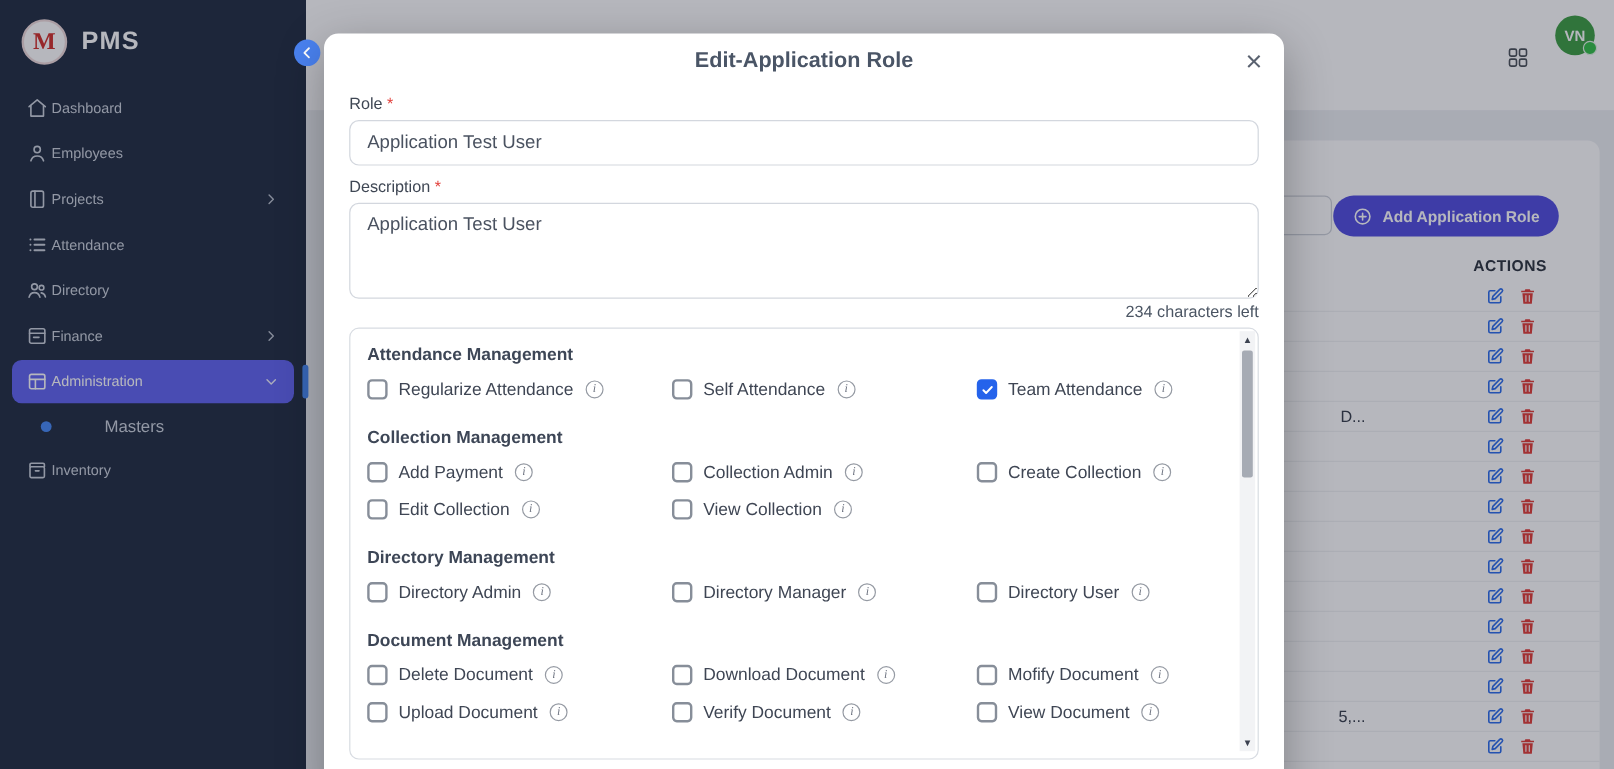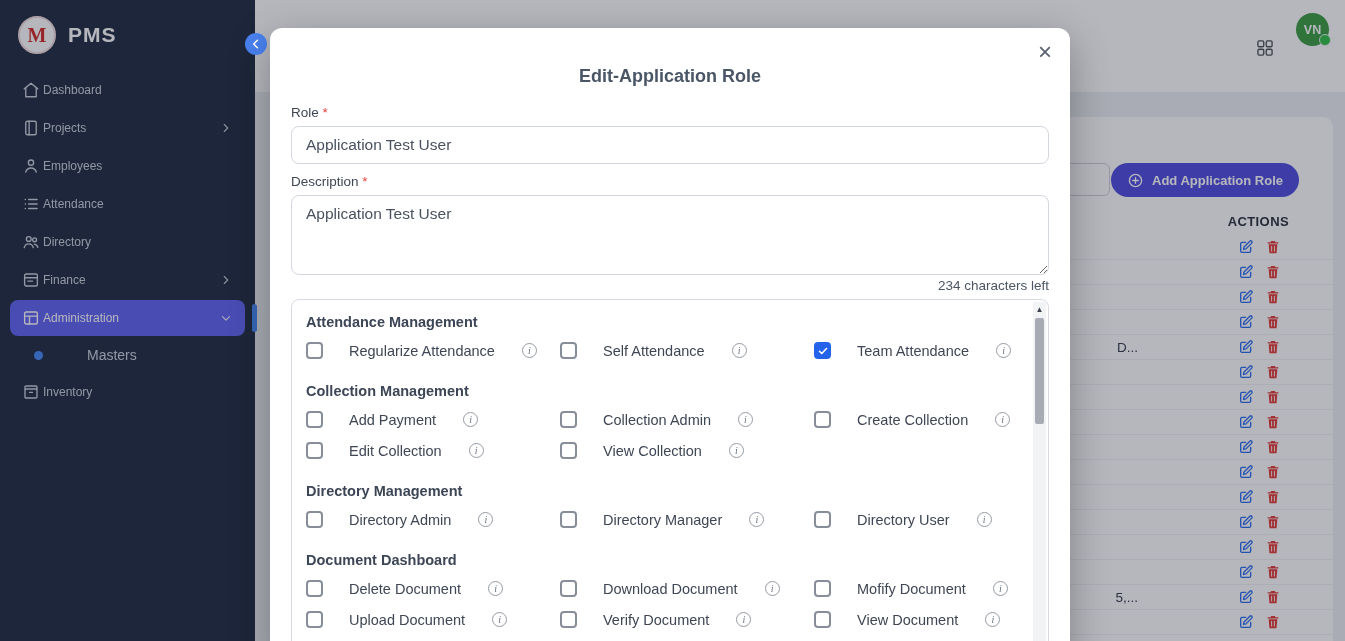--- a/index.html
+++ b/index.html
@@ -46,34 +46,34 @@
   .act svg{width:16px;height:16px;}
   .act.edit{color:var(--edit-icon,#2f6fed);}
   .act.del{color:var(--delete-icon,#e23f3a);}
   
   .collapse-btn{position:absolute;left:245px;top:33px;width:22px;height:22px;border-radius:50%;background:var(--collapse-blue,#4a82f0);color:#fff;border:none;display:flex;align-items:center;justify-content:center;z-index:50;cursor:pointer;padding:0;}
   .collapse-btn svg{width:14px;height:14px;}
   .overlay{position:absolute;inset:0;background:rgba(13,18,35,.30);z-index:40;}
   
   .modal{position:absolute;left:270px;top:28px;width:800px;height:640px;background:#fff;border-radius:12px;box-shadow:0 12px 40px rgba(0,0,0,.3);z-index:60;box-sizing:border-box;}
   .close{position:absolute;top:8px;right:14px;background:none;border:none;font-size:24px;color:#5a6270;cursor:pointer;font-family:inherit;line-height:1;padding:4px;}
-  .modal-title{margin:0;padding-top:38px;text-align:center;font-size:18px;font-weight:bold;color:#4a5566;}
+  .modal-title{margin:0;padding-top:12px;text-align:center;font-size:18px;font-weight:bold;color:#4a5566;}
   .modal-body{padding:18px 21px 0;}
   .field-label{display:block;font-size:13.5px;color:#3f4754;margin-bottom:6px;}
   .field-label.desc{margin-top:10px;}
   .req{color:#e23f3a;}
   .text-input{display:block;width:100%;box-sizing:border-box;height:38px;border:1px solid #d3d7de;border-radius:8px;padding:0 14px;font-size:15.5px;color:#4a5260;font-family:inherit;background:#fff;}
   .textarea{display:block;width:100%;box-sizing:border-box;height:80px;border:1px solid #d3d7de;border-radius:8px;padding:9px 14px;font-size:15.5px;color:#4a5260;font-family:inherit;resize:vertical;background:#fff;}
   .chars-left{margin-top:3px;text-align:right;font-size:13.5px;color:#4b5563;}
   .perm-box{position:relative;margin-top:6px;border:1px solid #d8dce2;border-radius:8px;height:360px;box-sizing:border-box;overflow:hidden;}
   .perm-scroll{padding:12px 36px 12px 14px;}
   .perm-group{margin-bottom:24px;}
   .perm-title{font-size:14.5px;font-weight:bold;color:#3d4656;margin:2px 0 12px;}
   .perm-grid{display:grid;grid-template-columns:248px 248px 1fr;row-gap:14px;column-gap:6px;}
-  .perm-item{display:flex;align-items:center;gap:26px;font-size:14.5px;color:#3f4654;cursor:pointer;}
+  .perm-item{display:flex;align-items:center;gap:9px;font-size:14.5px;color:#3f4654;cursor:pointer;}
   .checkbox{width:17px;height:17px;box-sizing:border-box;border:2px solid #878e99;border-radius:4px;background:#fff;flex:none;display:inline-flex;align-items:center;justify-content:center;}
   .checkbox.checked{background:var(--checkbox-checked,#2563eb);border-color:var(--checkbox-checked,#2563eb);}
   .checkbox svg{width:12px;height:12px;}
   .info{width:15px;height:15px;box-sizing:border-box;border-radius:50%;border:1px solid #959aa3;color:#6d7380;font-size:10px;line-height:1;display:inline-flex;align-items:center;justify-content:center;flex:none;margin-left:1px;font-family:"Liberation Serif",serif;font-style:italic;cursor:pointer;}
   .scrollbar{position:absolute;top:2px;right:2px;bottom:6px;width:13px;background:#f2f3f5;display:flex;flex-direction:column;align-items:center;cursor:pointer;}
   .sb-arrow{font-size:8px;color:#3c4250;height:14px;display:flex;align-items:center;}
   .sb-arrow.down{margin-top:auto;}
   .sb-thumb{width:9px;height:106px;background:#a6abb4;margin-top:2px;border-radius:2px;cursor:grab;}
 </style>
 </head>
@@ -92,39 +92,39 @@
           <svg viewBox="0 0 24 24" fill="none" stroke="currentColor" stroke-width="1.8" stroke-linecap="round" stroke-linejoin="round">
             <path d="M3 10.5 12 3l9 7.5"></path>
             <path d="M5 9.5V21h14V9.5"></path>
           </svg>
         </span>
         <span class="nav-label">Dashboard</span>
       </div>
       <div class="nav-item">
         <span class="icon">
           <svg viewBox="0 0 24 24" fill="none" stroke="currentColor" stroke-width="1.8" stroke-linecap="round" stroke-linejoin="round">
+            <circle cx="12" cy="7.5" r="3.5"></circle>
+            <path d="M5 20c1-3.6 4-5.4 7-5.4s6 1.8 7 5.4"></path>
+          </svg>
+        </span>
+        <span class="nav-label">Employees</span>
+      </div>
+      <div class="nav-item">
+        <span class="icon">
+          <svg viewBox="0 0 24 24" fill="none" stroke="currentColor" stroke-width="1.8" stroke-linecap="round" stroke-linejoin="round">
             <rect x="5" y="3" width="14" height="18" rx="2"></rect>
             <path d="M9.5 3v18"></path>
           </svg>
         </span>
         <span class="nav-label">Projects</span>
         <span class="chev">
           <svg viewBox="0 0 24 24" fill="none" stroke="currentColor" stroke-width="2" stroke-linecap="round" stroke-linejoin="round">
             <path d="M9 6l6 6-6 6"></path>
           </svg>
         </span>
-      </div>
-      <div class="nav-item">
-        <span class="icon">
-          <svg viewBox="0 0 24 24" fill="none" stroke="currentColor" stroke-width="1.8" stroke-linecap="round" stroke-linejoin="round">
-            <circle cx="12" cy="7.5" r="3.5"></circle>
-            <path d="M5 20c1-3.6 4-5.4 7-5.4s6 1.8 7 5.4"></path>
-          </svg>
-        </span>
-        <span class="nav-label">Employees</span>
       </div>
       <div class="nav-item">
         <span class="icon">
           <svg viewBox="0 0 24 24" fill="none" stroke="currentColor" stroke-width="2.2" stroke-linecap="round" stroke-linejoin="round">
             <path d="M9 6h11M9 12h11M9 18h11"></path>
             <path d="M4.5 6h.01M4.5 12h.01M4.5 18h.01"></path>
           </svg>
         </span>
         <span class="nav-label">Attendance</span>
       </div>
@@ -583,21 +583,21 @@
                 <span class="info">i</span>
               </label>
               <label class="perm-item">
                 <span class="checkbox"></span>
                 <span class="perm-label">Directory User</span>
                 <span class="info">i</span>
               </label>
             </div>
           </div>
           <div class="perm-group">
-            <div class="perm-title">Document Dashboard</div>
+            <div class="perm-title">Document Management</div>
             <div class="perm-grid">
               <label class="perm-item">
                 <span class="checkbox"></span>
                 <span class="perm-label">Delete Document</span>
                 <span class="info">i</span>
               </label>
               <label class="perm-item">
                 <span class="checkbox"></span>
                 <span class="perm-label">Download Document</span>
                 <span class="info">i</span>

